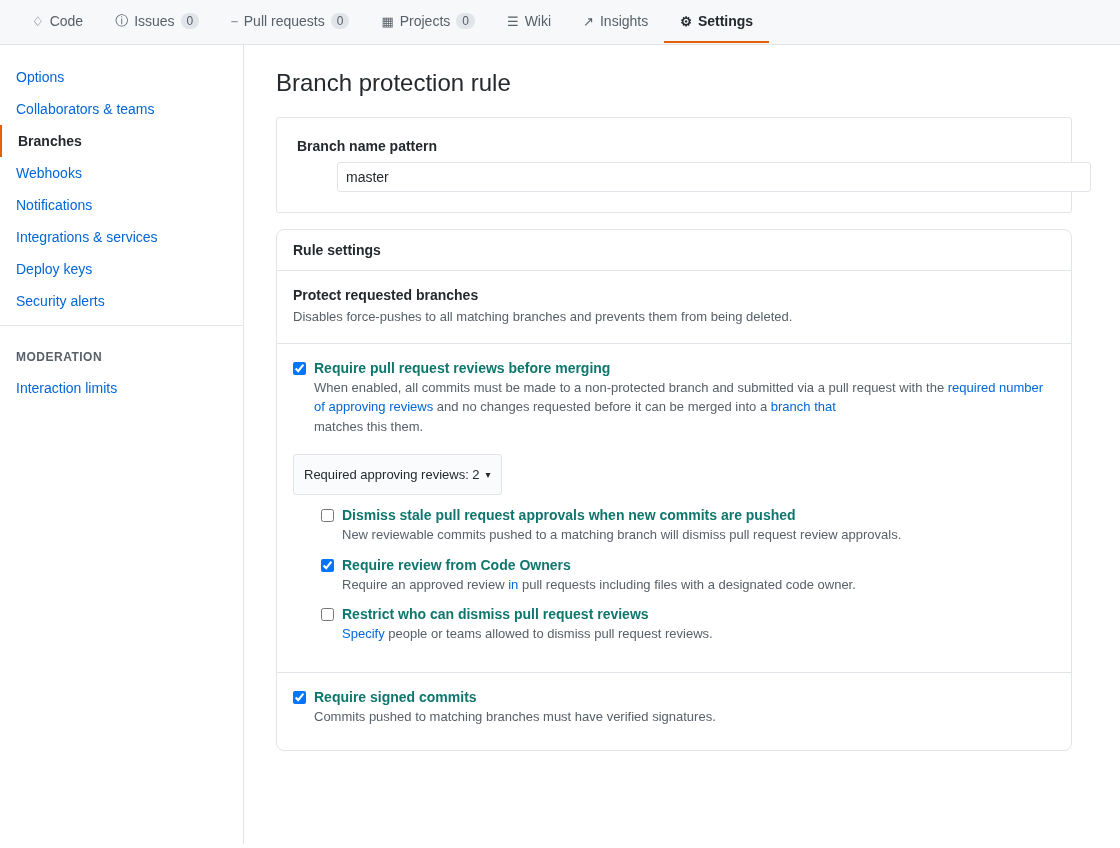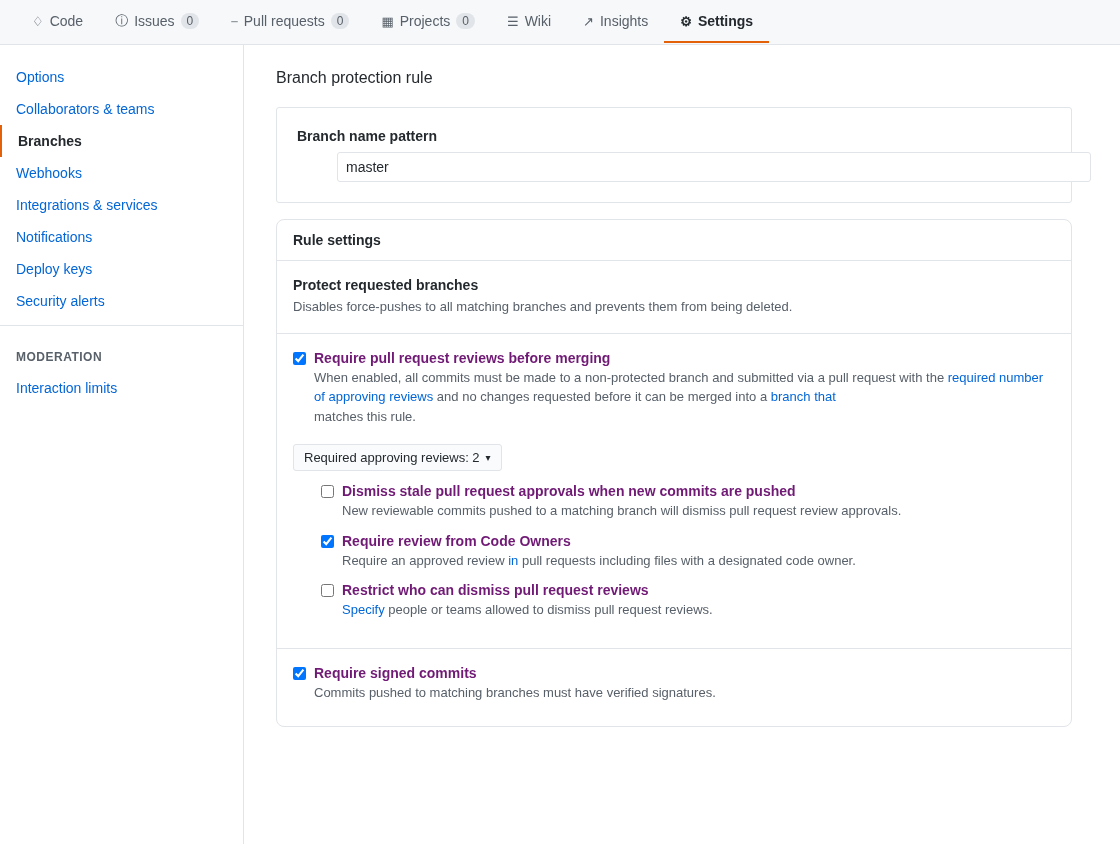--- a/index.html
+++ b/index.html
@@ -79,21 +79,21 @@
       margin: 8px 0;
     }
 
     
     .content {
       flex: 1;
       padding: 24px 32px;
       max-width: 860px;
     }
     .page-title {
-      font-size: 16px;
+      font-size: 24px;
       font-weight: 400;
       color: #24292e;
       margin-bottom: 20px;
     }
 
     
     .branch-pattern-section {
       border: 1px solid #e1e4e8;
       border-radius: 3px;
       padding: 20px;
@@ -153,21 +153,21 @@
       gap: 8px;
       margin-bottom: 8px;
     }
     .checkbox-row input[type="checkbox"] {
       margin-top: 2px;
       flex-shrink: 0;
     }
     .checkbox-label {
       font-size: 14px;
       font-weight: 600;
-      color: #701a75;
+      color: #0f766e;
     }
     .checkbox-desc {
       font-size: 13px;
       color: #586069;
       margin-top: 2px;
       line-height: 1.5;
     }
     .checkbox-desc-link {
       color: #0366d6;
     }
@@ -177,21 +177,21 @@
       margin-top: 12px;
     }
     .sub-option {
       margin-bottom: 12px;
     }
 
     .dropdown-btn {
       display: inline-flex;
       align-items: center;
       gap: 6px;
-      padding: 5px 10px;
+      padding: 12px 10px;
       border: 1px solid #e1e4e8;
       border-radius: 3px;
       background: #fafbfc;
       font-size: 13px;
       color: #24292e;
       cursor: pointer;
       margin-top: 10px;
     }
     .dropdown-arrow { font-size: 10px; }
 
@@ -237,22 +237,22 @@
   </a>
 </nav>
 
 <div class="main-layout">
 
   <nav class="sidebar">
     <a class="sidebar-item">Options</a>
     <a class="sidebar-item">Collaborators &amp; teams</a>
     <a class="sidebar-item active">Branches</a>
     <a class="sidebar-item">Webhooks</a>
+    <a class="sidebar-item">Notifications</a>
     <a class="sidebar-item">Integrations &amp; services</a>
-    <a class="sidebar-item">Notifications</a>
     <a class="sidebar-item">Deploy keys</a>
     <a class="sidebar-item">Security alerts</a>
 
     <hr class="sidebar-divider">
 
     <div class="sidebar-section-header">Moderation</div>
     <a class="sidebar-item">Interaction limits</a>
   </nav>
 
   <main class="content">
@@ -275,21 +275,21 @@
         <div class="checkbox-row">
           <input type="checkbox" checked="" style="">
           <div>
             <div class="checkbox-label">Require pull request reviews before merging</div>
             <div class="checkbox-desc">
               <span>When enabled, all commits must be made to a non-protected branch and submitted via a pull request with the</span>
               <span class="checkbox-desc-link"> required number of approving reviews</span>
               <span> and no changes requested before it can be merged into a </span>
               <span class="checkbox-desc-link">branch that</span>
               <br>
-              <span>matches this rule.</span>
+              <span>matches this them.</span>
             </div>
           </div>
         </div>
 
         <button class="dropdown-btn">
           <span>Required approving reviews: 2</span>
           <span class="dropdown-arrow">▾</span>
         </button>
 
         <div class="sub-options">

